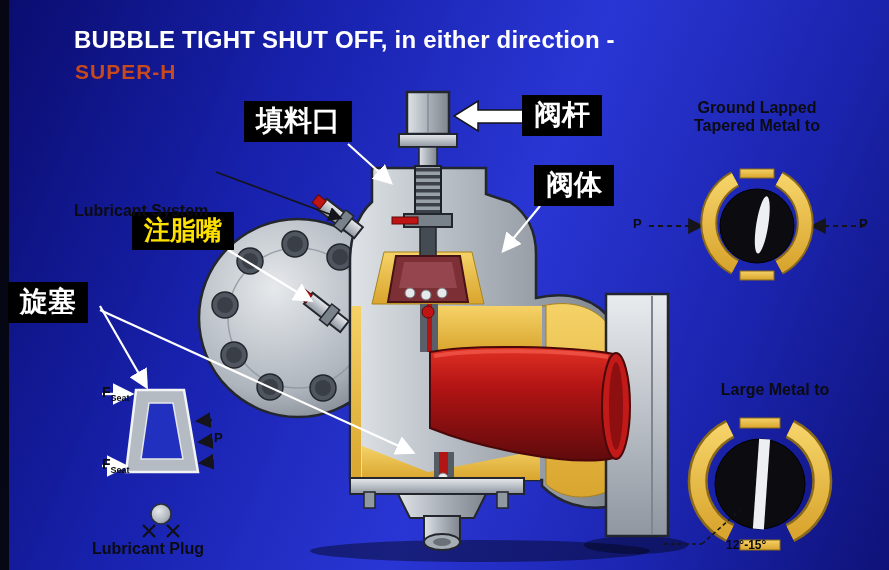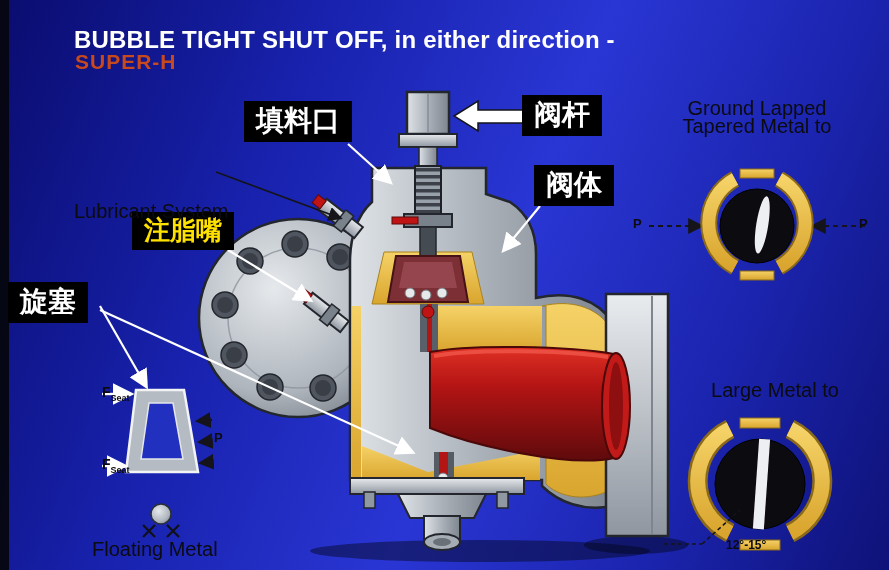--- a/index.html
+++ b/index.html
@@ -7,30 +7,30 @@
     position:relative;width:889px;height:570px;overflow:hidden;
     background:linear-gradient(112deg,#0a0c6e 0%,#1822ae 30%,#2a36d4 55%,#1b24ae 78%,#0e1278 100%);
     font-family:"Liberation Sans",sans-serif;
   }
   .slide svg{position:absolute;left:0;top:0;}
   .title{
     position:absolute;left:74px;top:26px;font-size:24px;font-weight:bold;
     color:#ffffff;letter-spacing:0.2px;white-space:nowrap;
   }
   .product{
-    position:absolute;left:75px;top:50px;font-size:21px;font-weight:bold;
+    position:absolute;left:75px;top:60px;font-size:21px;font-weight:bold;
     color:#c8491c;letter-spacing:1px;white-space:nowrap;
   }
   .callout{
     position:absolute;background:#000000;color:#ffffff;
     font-family:"Liberation Serif",serif;font-weight:bold;font-size:28px;
     line-height:1.32;padding:2px 12px;white-space:nowrap;
   }
   #co-grease{color:#ffe100;font-size:26px;}
-  .ann{position:absolute;color:#0b0b10;font-weight:normal;font-size:20px;line-height:18px;white-space:nowrap;}
+  .ann{position:absolute;color:#0b0b10;font-weight:bold;font-size:16px;line-height:18px;white-space:nowrap;}
   .ann.center{text-align:center;white-space:normal;}
   .fseat{position:absolute;color:#0b0b10;font-weight:bold;font-size:14px;margin-left:36px;}
   .fseat sub{font-size:9px;}
   .plabel{position:absolute;color:#0b0b10;font-weight:bold;font-size:13px;}
   .angle{position:absolute;color:#0b0b10;font-weight:bold;font-size:12px;white-space:nowrap;}
 </style>
 </head>
 <body>
 
 <div class="slide">
@@ -233,21 +233,21 @@
 
   <div class="ann center" style="left:632px;top:99px;width:250px;">
     <div>Ground Lapped</div>
     <div>Tapered Metal to</div>
   </div>
 
   <div class="ann center" style="left:664px;top:381px;width:222px;">
     <div>Large Metal to</div>
   </div>
 
-  <div class="ann" style="left:92px;top:540px;">Floating Metal</div>
+  <div class="ann" style="left:92px;top:540px;">Lubricant Plug</div>
 
   <div class="fseat" style="left:66px;top:384px;"><span>F</span><sub>Seat</sub></div>
   <div class="fseat" style="left:66px;top:456px;"><span>F</span><sub>Seat</sub></div>
 
   <div class="plabel" style="left:214px;top:430px;">P</div>
   <div class="plabel" style="left:633px;top:216px;">P</div>
   <div class="plabel" style="left:859px;top:216px;">P</div>
 
   <div class="angle" style="left:726px;top:538px;">12°-15°</div>
 

